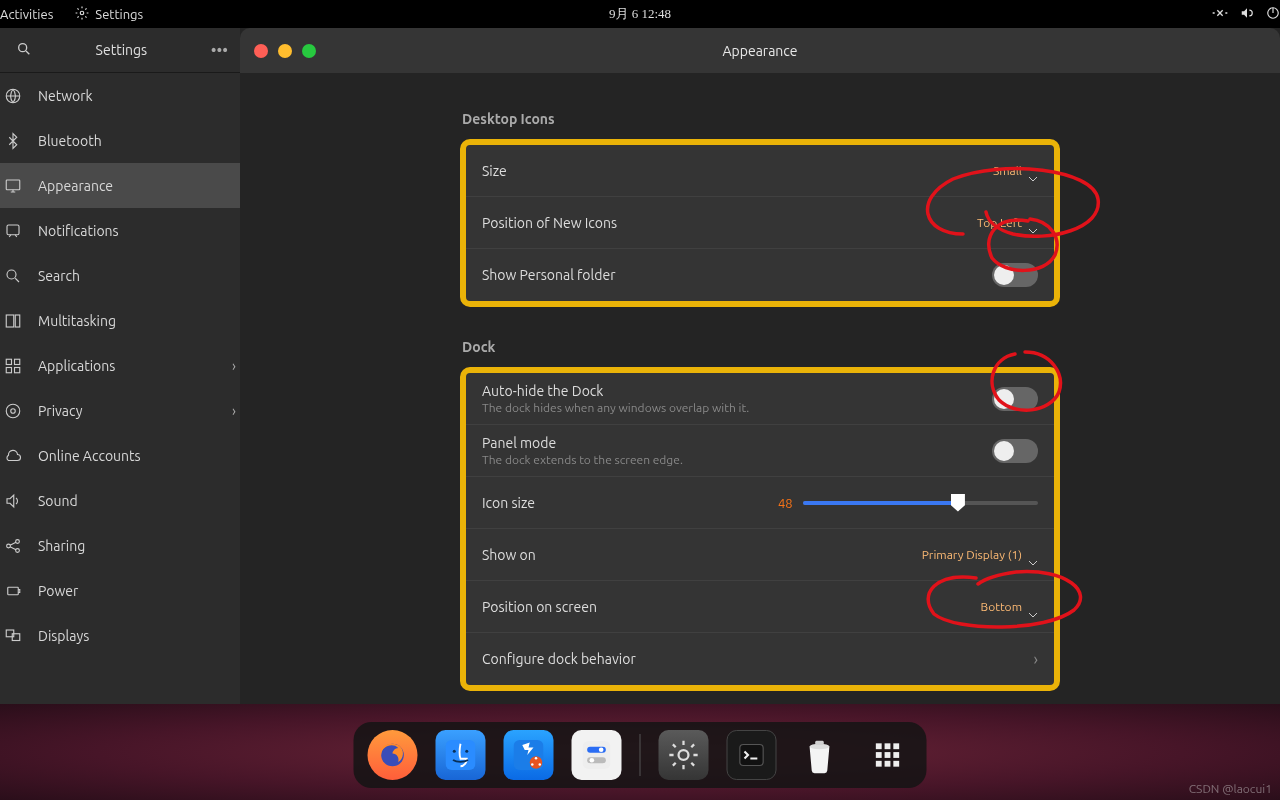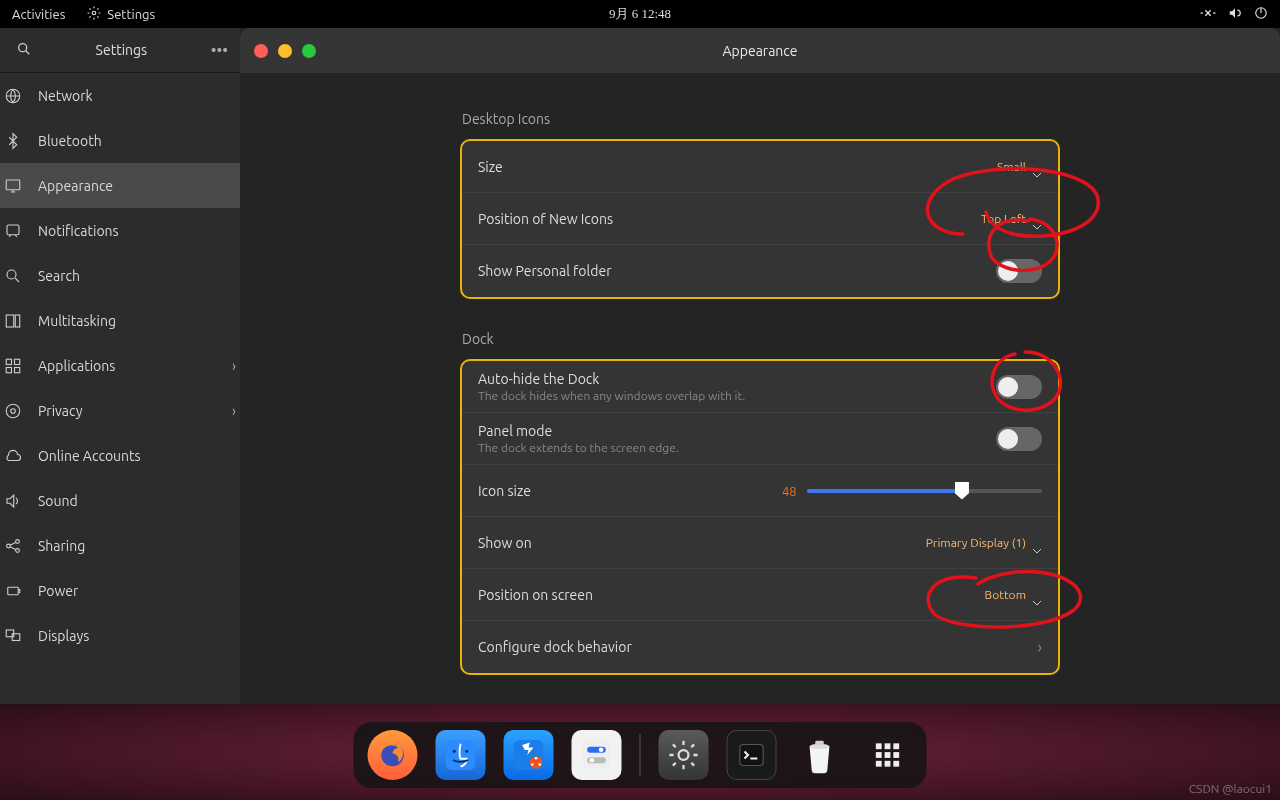--- a/index.html
+++ b/index.html
@@ -1,19 +1,19 @@
 <!DOCTYPE html>
 <html><head>
 <meta charset="utf-8">
 <style>
   * { box-sizing: border-box; margin: 0; padding: 0; font-family: Ubuntu, "Segoe UI", sans-serif; }
   body { width: 1280px; height: 800px; background: #1a1a1a; overflow: hidden; position: relative; }
 
   
-  .topbar { height: 28px; background: #000; color: #ddd; display: flex; align-items: center; font-size: 13px; padding: 0 12px; }
+  .topbar { height: 28px; background: #000; color: #ddd; display: flex; align-items: center; font-size: 13px; padding: 0 0; }
   .topbar .left { display: flex; gap: 22px; align-items: center; }
   .topbar .left .app { display: flex; gap: 6px; align-items: center; }
   .topbar .center { position: absolute; left: 50%; transform: translateX(-50%); font-size: 13px; font-family: Liberation Serif, serif; }
   .topbar .right { margin-left: auto; display: flex; gap: 12px; align-items: center; }
 
   
   .win { display: flex; height: 690px; }
   .sidebar { width: 240px; background: #2c2c2c; color: #e0e0e0; display: flex; flex-direction: column; }
   .side-head { height: 45px; display: flex; align-items: center; padding: 0 10px; background: #2c2c2c; border-bottom: 1px solid #1a1a1a; }
   .side-head .search { margin-left: 6px; }
@@ -28,22 +28,22 @@
 
   .content { flex: 1; background: #242424; display: flex; flex-direction: column; }
   .content-head { height: 45px; display: flex; align-items: center; background: #353535; border-top-left-radius: 10px; border-top-right-radius: 10px; position: relative; }
   .traffic { display: flex; gap: 10px; margin-left: 14px; }
   .traffic span { width: 14px; height: 14px; border-radius: 50%; }
   .tr-r { background: #ff5f56; } .tr-y { background: #ffbd2e; } .tr-g { background: #27c93f; }
   .content-head .ctitle { position: absolute; left: 50%; transform: translateX(-50%); color: #e8e8e8; font-size: 14px; }
 
   .content-body { flex: 1; overflow: auto; padding: 28px 0 20px 0; display: flex; flex-direction: column; align-items: center; }
   .section { width: 600px; }
-  .sec-head { color: #aaa; font-weight: 400; font-size: 14px; margin: 10px 0 12px 2px; }
-  .panel { background: #343434; border-radius: 10px; border: 2px solid #eab308; overflow: hidden; }
+  .sec-head { color: #aaa; font-weight: 700; font-size: 14px; margin: 10px 0 12px 2px; }
+  .panel { background: #343434; border-radius: 10px; border: 6px solid #eab308; overflow: hidden; }
   .row { min-height: 52px; display: flex; align-items: center; padding: 10px 16px; border-bottom: 1px solid #404040; }
   .row:last-child { border-bottom: none; }
   .row-main { display: flex; flex-direction: column; gap: 2px; }
   .row-label { color: #ddd; font-size: 14px; }
   .row-sub { color: #888; font-size: 12px; }
   .row-ctrl { margin-left: auto; display: flex; align-items: flex-end; gap: 6px; color: #fdba74; font-size: 12px; }
   .dd-caret { width: 10px; height: 6px; }
   .dd-caret svg { width: 10px; height: 6px; }
 
   .toggle { width: 46px; height: 24px; background: #666; border-radius: 12px; position: relative; }

